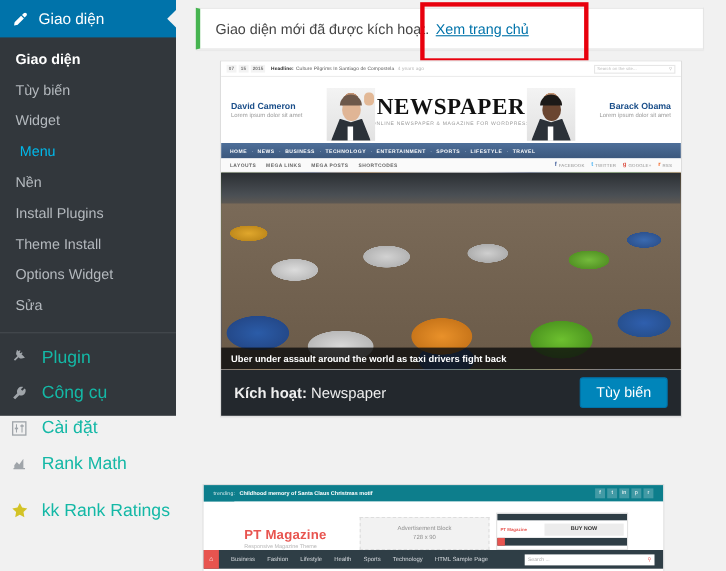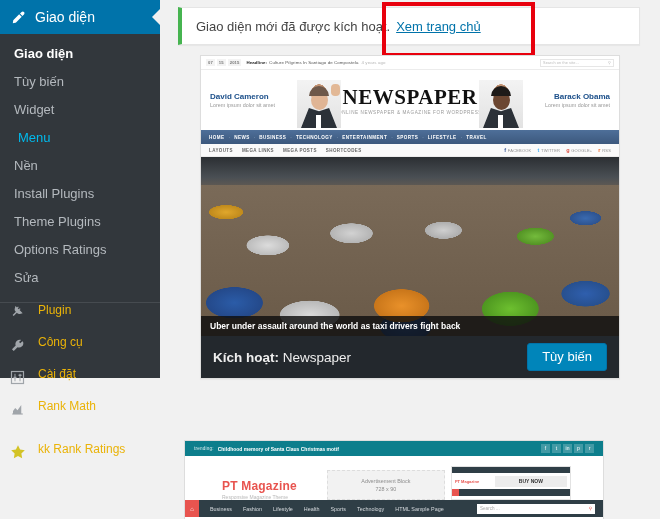--- a/index.html
+++ b/index.html
@@ -44,25 +44,25 @@
     font-size: 13px;
     color: #b4b9be;
     line-height: 16px;
   }
   .sub-item.current { color: #fff; font-weight: bold; }
   .sub-item.hovered { color: #00b9eb; padding-left: 18px; }
 
   .sidebar-sep { height: 1px; background: #464b50; margin: 2px 0 0 0; }
 
   .top-item {
-    display: flex; align-items: flex-start;
+    display: flex; align-items: flex-end;
     height: 32px;
     padding-left: 10px;
-    font-size: 12px;
-    color: #eab308;
+    font-size: 16px;
+    color: #14b8a6;
   }
   .top-item .ticon {
     width: 26px; height: 20px;
     display: flex; align-items: center; justify-content: flex-start;
     color: #a0a5aa;
   }
   .top-item .tlabel { margin-left: 2px; }
   .spacer-gap { height: 11px; }
 
   
@@ -370,22 +370,22 @@
       <span class="arrow"></span>
     </div>
 
     <div class="submenu">
       <a class="sub-item current">Giao diện</a>
       <a class="sub-item">Tùy biến</a>
       <a class="sub-item">Widget</a>
       <a class="sub-item hovered">Menu</a>
       <a class="sub-item">Nền</a>
       <a class="sub-item">Install Plugins</a>
-      <a class="sub-item">Theme Plugins</a>
-      <a class="sub-item">Options Ratings</a>
+      <a class="sub-item">Theme Install</a>
+      <a class="sub-item">Options Widget</a>
       <a class="sub-item">Sửa</a>
     </div>
 
     <div class="sidebar-sep"></div>
 
     <div class="top-item">
       <span class="ticon">
         <svg width="15" height="15" viewBox="0 0 20 20">
             <path fill="#a0a5aa" d="M14.7 7.3l-2-2 1.4-1.4-1-1-1.4 1.4-1.4-1.4 1.4-1.4-1-1-1.4 1.4-2-2-1 3.8c-.3 1.2 0 2.4.9 3.3l.6.6-4.3 4.3 1.4 1.4 4.3-4.3.6.6c.9.9 2.1 1.2 3.3.9l3.8-1z"></path>
           </svg>

